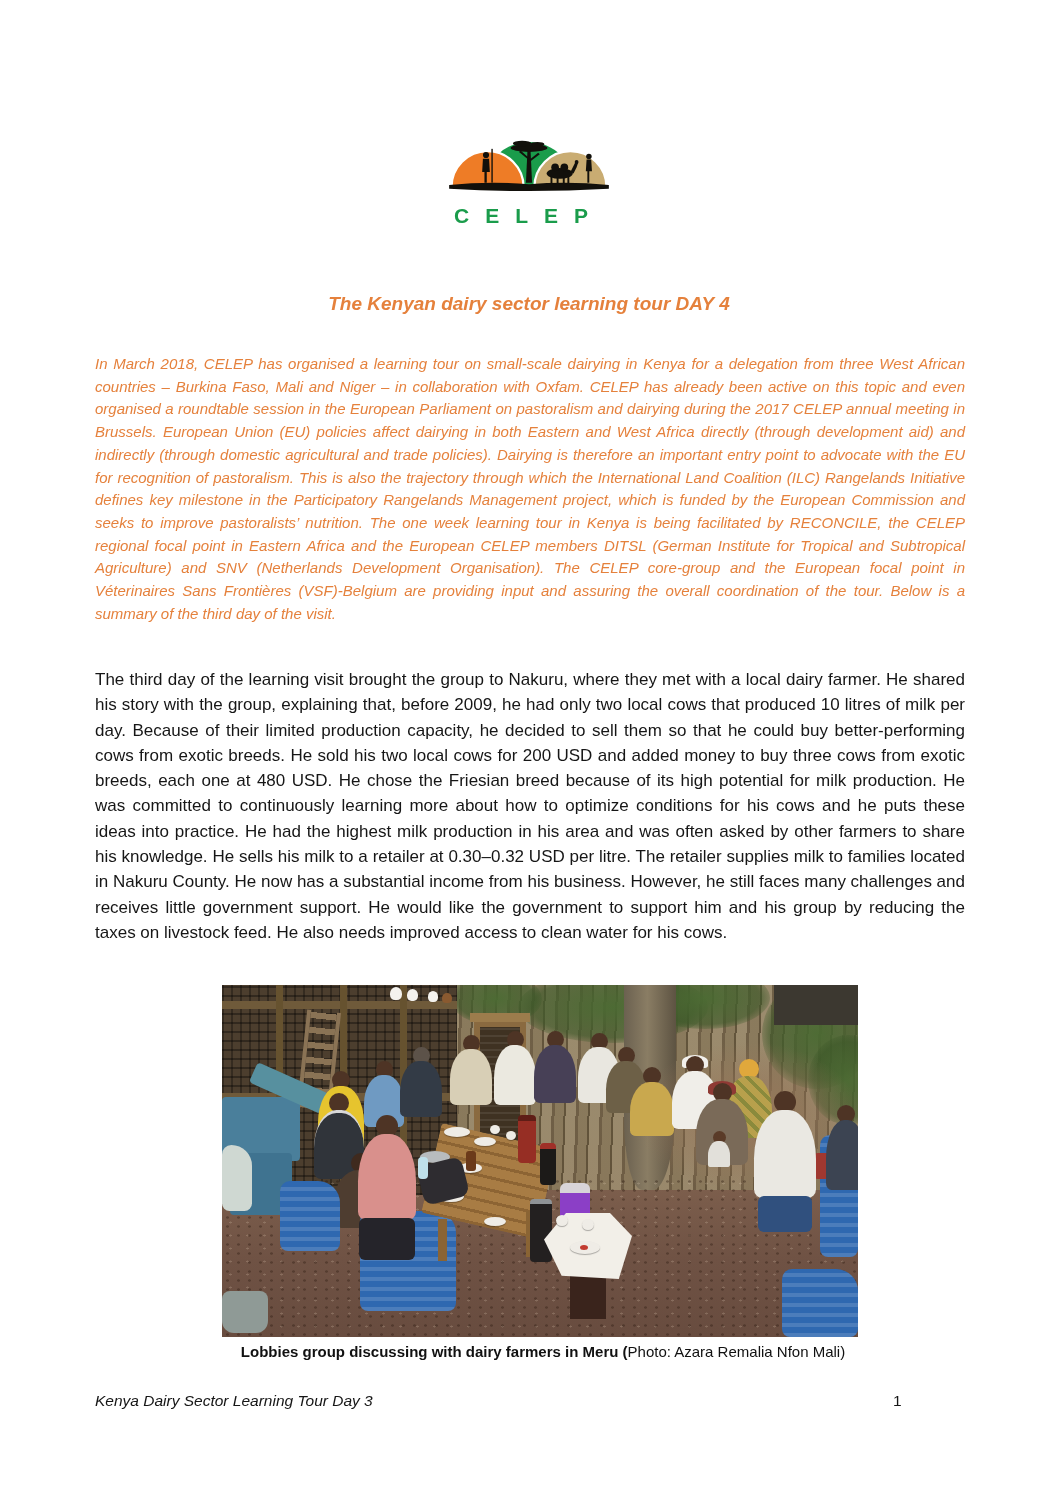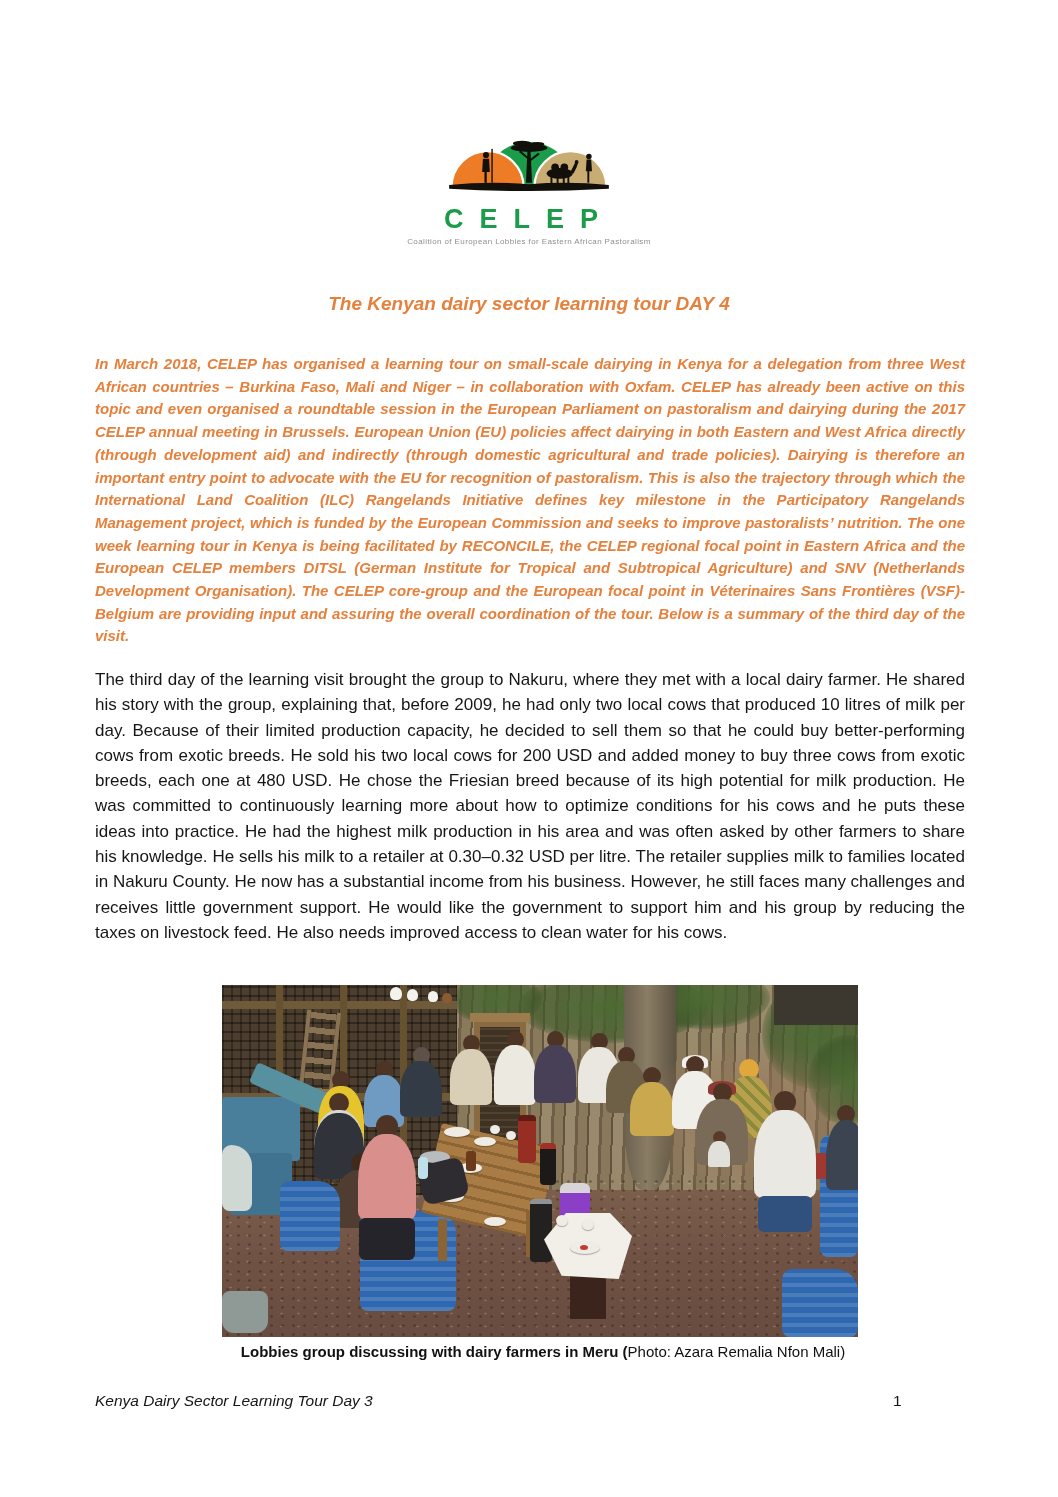--- a/index.html
+++ b/index.html
@@ -3,32 +3,32 @@
 <meta charset="utf-8">
 <style>
   html,body{margin:0;padding:0;}
   body{
     width:1058px;height:1497px;position:relative;background:#ffffff;
     font-family:"Liberation Sans",sans-serif;overflow:hidden;
   }
   
   .logo-block{position:absolute;top:112px;left:0;width:100%;text-align:center;}
   .logo-acronym{
-    color:#1A9C4B;font-weight:bold;font-size:27px;letter-spacing:16px;
+    color:#1A9C4B;font-weight:bold;font-size:21px;letter-spacing:16px;
     margin-top:2px;padding-left:0; 
   }
   .logo-tagline{color:#8f8f8f;font-size:8px;letter-spacing:.4px;margin-top:2px;}
   
   .doc-title{
     position:absolute;top:293px;left:0;width:100%;text-align:center;
     color:#E5813C;font-weight:bold;font-style:italic;font-size:19px;
   }
   .intro-par{
     position:absolute;top:353px;left:95px;width:870px;
-    color:#E5813C;font-weight:bold;font-style:italic;
+    color:#E5813C;font-weight:normal;font-style:italic;
     font-size:15px;line-height:22.7px;text-align:justify;
   }
   .body-par{
     position:absolute;top:667px;left:95px;width:870px;
     color:#161616;font-size:17px;line-height:25.3px;text-align:justify;
   }
   .photo-caption{
     position:absolute;top:1343px;left:14px;width:1058px;text-align:center;
     font-size:15px;color:#111;white-space:nowrap;
   }
@@ -123,21 +123,20 @@
       <rect x="140" y="84" width="2.5" height="11"></rect>
       <rect x="148" y="85" width="2.5" height="10"></rect>
       <rect x="156" y="85" width="2.5" height="10"></rect>
       <rect x="162" y="84" width="2.5" height="11"></rect>
       <circle cx="190" cy="58" r="3.6"></circle>
       <path d="M187,62 L193,62 L194,77 L190.5,77 L190.5,92 L188,92 L188,77 L186,77 Z"></path>
     </g>
     <path d="M8,95 Q60,90 112,94 Q164,90 216,95 L216,100 Q112,106 8,100 Z" fill="#12100b"></path>
   </svg>
   <div class="logo-acronym">CELEP</div>
-  <div class="logo-tagline">Coalition of European Lobbies for Eastern African Pastoralism</div>
 </div>
 
 <div class="doc-title">The Kenyan dairy sector learning tour DAY 4</div>
 
 <div class="intro-par">In March 2018, CELEP has organised a learning tour on small-scale dairying in Kenya for a delegation from three West African countries – Burkina Faso, Mali and Niger – in collaboration with Oxfam. CELEP has already been active on this topic and even organised a roundtable session in the European Parliament on pastoralism and dairying during the 2017 CELEP annual meeting in Brussels. European Union (EU) policies affect dairying in both Eastern and West Africa directly (through development aid) and indirectly (through domestic agricultural and trade policies). Dairying is therefore an important entry point to advocate with the EU for recognition of pastoralism. This is also the trajectory through which the International Land Coalition (ILC) Rangelands Initiative defines key milestone in the Participatory Rangelands Management project, which is funded by the European Commission and seeks to improve pastoralists’ nutrition. The one week learning tour in Kenya is being facilitated by RECONCILE, the CELEP regional focal point in Eastern Africa and the European CELEP members DITSL (German Institute for Tropical and Subtropical Agriculture) and SNV (Netherlands Development Organisation). The CELEP core-group and the European focal point in Véterinaires Sans Frontières (VSF)-Belgium are providing input and assuring the overall coordination of the tour. Below is a summary of the third day of the visit.</div>
 
 <div class="body-par">The third day of the learning visit brought the group to Nakuru, where they met with a local dairy farmer. He shared his story with the group, explaining that, before 2009, he had only two local cows that produced 10 litres of milk per day. Because of their limited production capacity, he decided to sell them so that he could buy better-performing cows from exotic breeds. He sold his two local cows for 200 USD and added money to buy three cows from exotic breeds, each one at 480 USD. He chose the Friesian breed because of its high potential for milk production. He was committed to continuously learning more about how to optimize conditions for his cows and he puts these ideas into practice. He had the highest milk production in his area and was often asked by other farmers to share his knowledge. He sells his milk to a retailer at 0.30–0.32 USD per litre. The retailer supplies milk to families located in Nakuru County. He now has a substantial income from his business. However, he still faces many challenges and receives little government support. He would like the government to support him and his group by reducing the taxes on livestock feed. He also needs improved access to clean water for his cows.</div>
 
 <div class="photo">
   <div class="ph-fence"></div>

